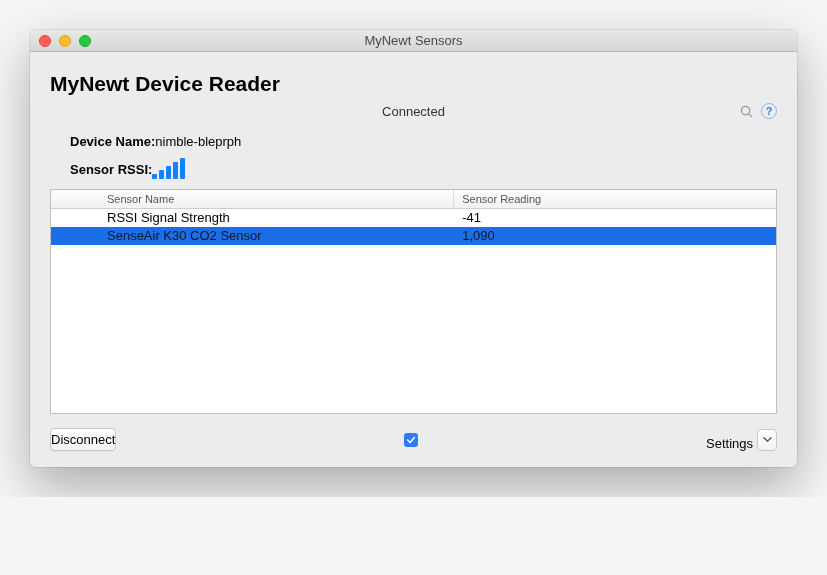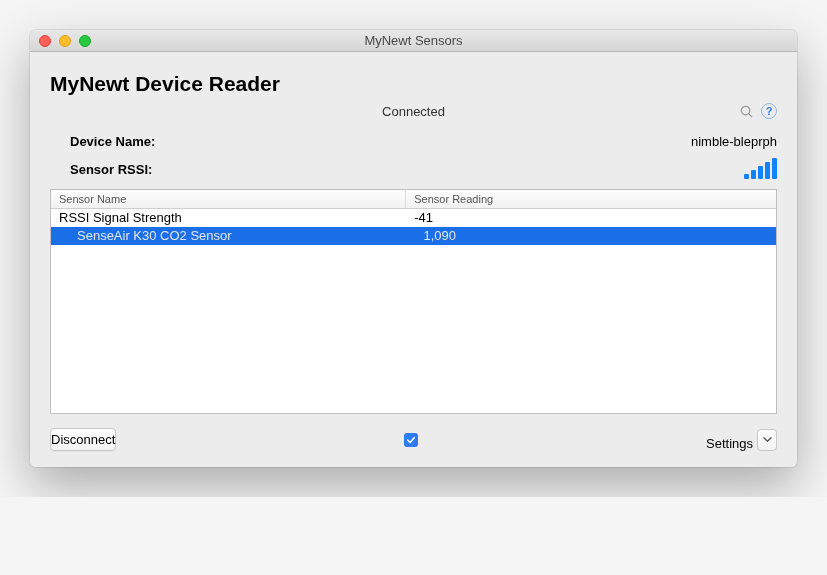--- a/index.html
+++ b/index.html
@@ -82,21 +82,20 @@
     width: 16px; height: 16px; border-radius: 50%;
     border: 1px solid #8cb8e8;
     color: #2b7de0;
     font-size: 11px;
     font-weight: bold;
     line-height: 14px;
     text-align: center;
   }
   .kv-row {
     display: flex;
-    justify-content: space-between;
     align-items: center;
     margin: 4px 0 10px 0;
     padding-left: 20px;
   }
   .kv-label { font-weight: 700; font-size: 13px; }
   .kv-value { font-size: 13px; }
   .signal-bars {
     display: flex;
     align-items: flex-end;
     gap: 2px;
@@ -124,34 +123,33 @@
     background: linear-gradient(#fdfdfd, #f1f1f1);
     border-bottom: 1px solid #cfcfcf;
     font-size: 11px;
     color: #555;
   }
   .th {
     padding: 3px 8px;
     border-right: 1px solid #dcdcdc;
   }
   .th:last-child { border-right: none; }
-  .col-name { flex: 0 0 49%; }
+  .col-name { flex: 0 0 49%; margin-left: 48px; }
   .col-reading { flex: 1; }
   .tbody .tr {
     display: flex;
     font-size: 13px;
     line-height: 18px;
   }
   .tbody .td {
     padding: 0px 8px;
   }
   .tr.selected {
     background: #1a6fe8;
-    color: #e5e5e5;
-    padding-left: 18px;
+    color: #0f172a;
   }
   .footer {
     display: flex;
     align-items: center;
     margin-top: 14px;
     gap: 14px;
   }
   .mac-btn {
     background: linear-gradient(#ffffff, #f3f3f3);
     border: 1px solid #c8c8c8;

